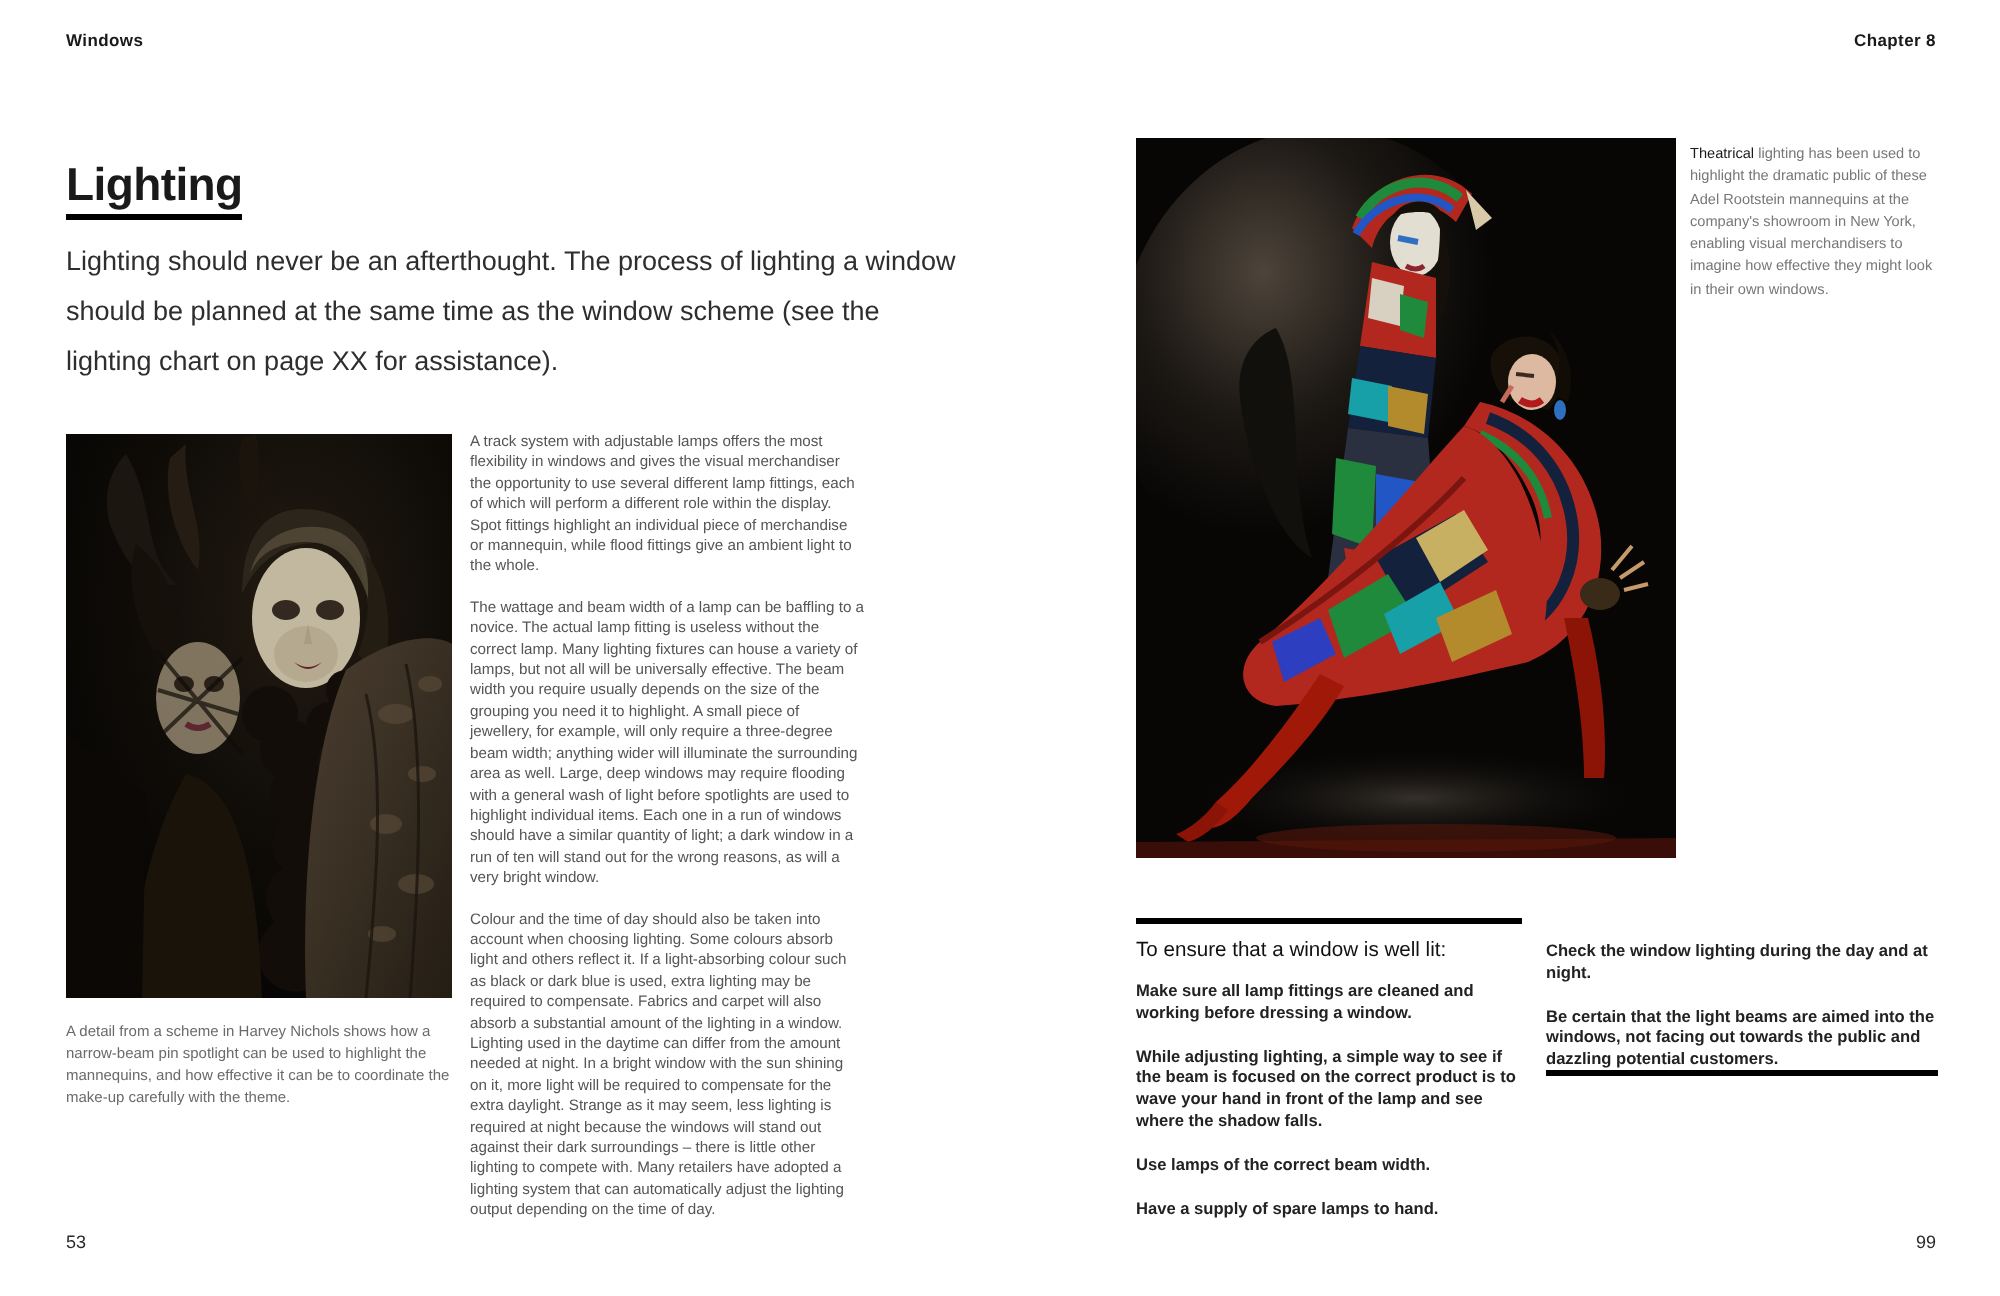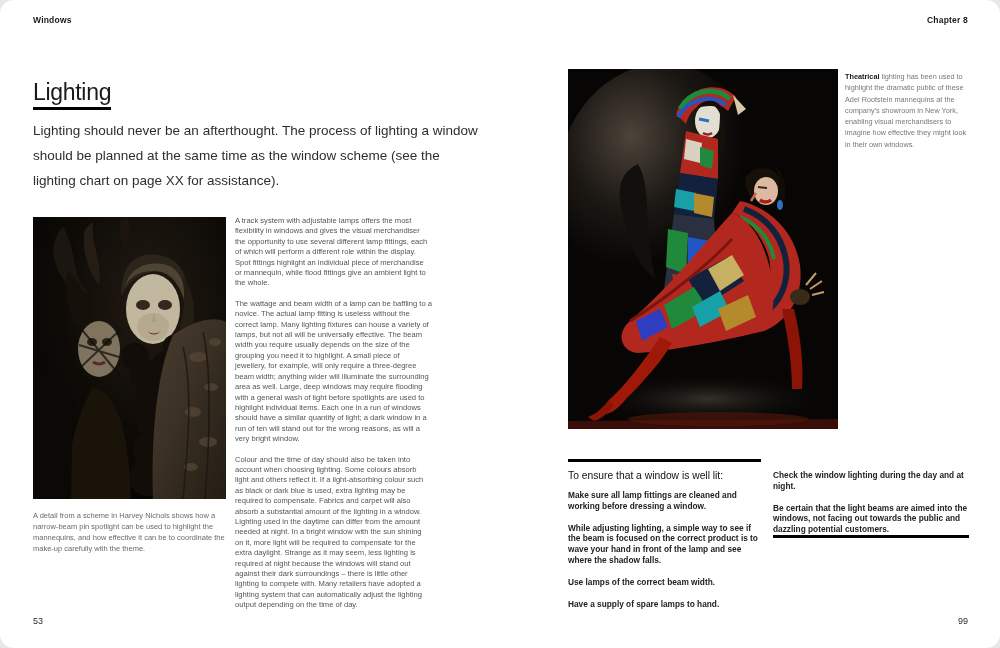--- a/index.html
+++ b/index.html
@@ -1,45 +1,44 @@
 <!DOCTYPE html>
 <html><head>
 <meta charset="utf-8">
 <style>
   html,body{margin:0;padding:0;background:#e8e8e8;}
   #canvas{
     position:relative;width:1000px;height:648px;background:#ffffff;
     font-family:"Liberation Sans",sans-serif;color:#1a1a1a;overflow:hidden;
     margin:0 auto;
-    border-radius:14px;
   }
   .abs{position:absolute;}
   .running-head{font-size:8.5px;font-weight:700;letter-spacing:.2px;color:#1a1a1a;}
   .page-number{font-size:9px;color:#2a2a2a;}
   #page-title{
-    left:33px;top:64px;font-size:23px;font-weight:400;letter-spacing:-.3px;
+    left:33px;top:64px;font-size:23px;font-weight:700;letter-spacing:-.3px;
     border-bottom:3px solid #000;padding-bottom:1px;display:inline-block;
   }
   #intro{
     left:33px;top:118px;width:452px;font-size:13.5px;line-height:25px;color:#2e2e2e;
   }
   .photo-frame{overflow:hidden;background:#000;}
   #left-photo-frame{left:33px;top:217px;width:193px;height:282px;}
   #right-photo-frame{left:568px;top:69px;width:270px;height:360px;}
   #left-caption{
     left:33px;top:510px;width:202px;font-size:7.5px;line-height:11px;color:#6a6a6a;
   }
   #body-column{
     left:235px;top:216px;width:197px;font-size:7.6px;line-height:10.4px;color:#555555;
   }
   #body-column p{margin:0 0 10px 0;}
   #right-caption{
     left:845px;top:71px;width:128px;font-size:7.3px;line-height:11.3px;color:#777777;
   }
-  #right-caption .lead{font-weight:700;color:#1a1a1a;}
+  #right-caption .lead{font-weight:400;color:#1a1a1a;}
   .rule{background:#000;height:3px;}
   #tips-rule-left{left:568px;top:459px;width:193px;}
   #tips-rule-right{left:773px;top:535px;width:196px;}
   #tips-heading{
     left:568px;top:470px;width:200px;font-size:10.3px;font-weight:400;color:#111;
   }
   #tips-left{left:568px;top:490px;width:196px;}
   #tips-right{left:773px;top:470px;width:198px;}
   .tip{font-size:8.3px;line-height:10.8px;font-weight:700;color:#222;margin:0 0 11px 0;}
   #footer-left{left:33px;top:616px;}

